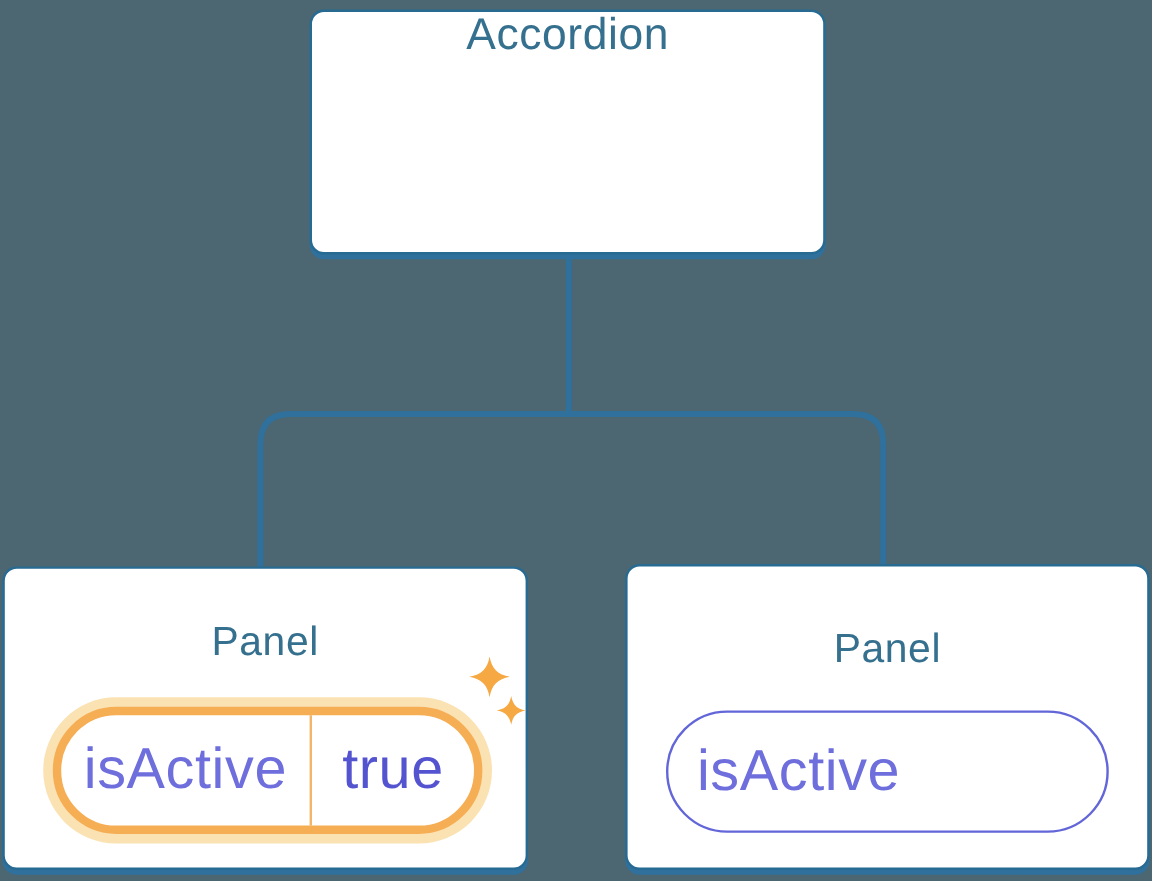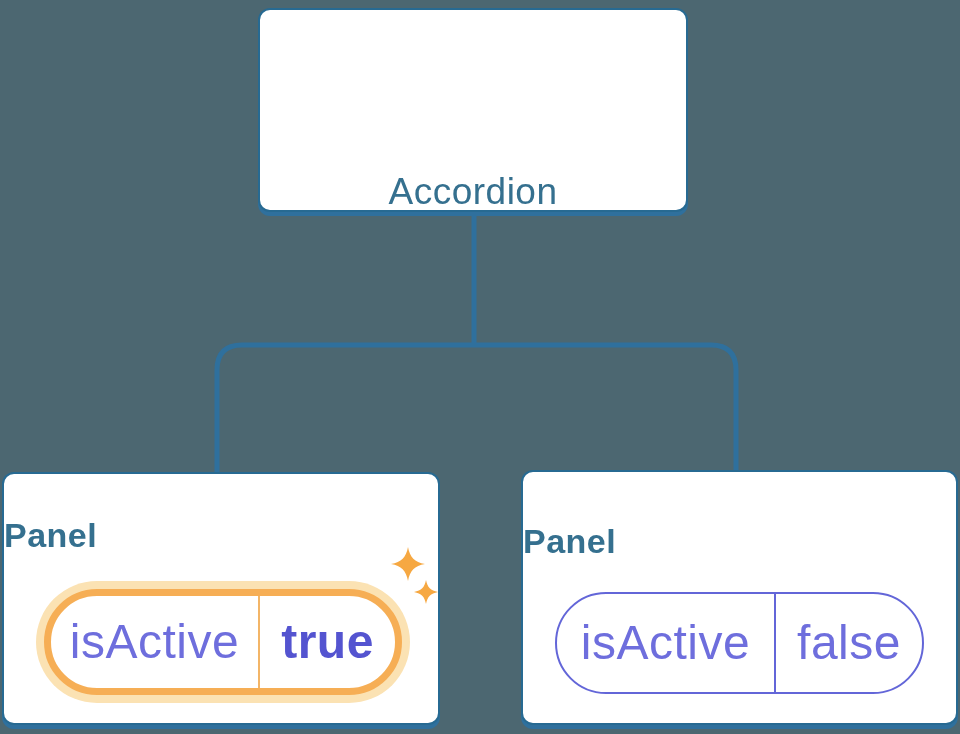--- a/index.html
+++ b/index.html
@@ -34,21 +34,21 @@
     box-shadow: 0 4px 0 var(--card-shadow, #2f709d);
     box-sizing: border-box;
     z-index: 1;
   }
   .card-accordion {
     left: 258px;
     top: 8px;
     width: 430px;
     height: 204px;
     display: flex;
-    align-items: flex-end;
+    align-items: flex-start;
     justify-content: center;
   }
   .node-label {
     color: var(--title-text, #35708f);
     font-size: 37px;
     font-weight: 500;
     letter-spacing: 0.5px;
     line-height: 1;
   }
   .card-panel-left {
@@ -60,23 +60,24 @@
   .card-panel-right {
     left: 521px;
     top: 470px;
     width: 437px;
     height: 255px;
   }
   .panel-title {
     position: absolute;
     left: 0;
     right: 0;
+    text-align: center;
     color: var(--title-text, #35708f);
     font-size: 34px;
-    font-weight: 700;
+    font-weight: 400;
     letter-spacing: 0.5px;
     line-height: 1;
   }
   .card-panel-left .panel-title { top: 44px; }
   .card-panel-right .panel-title { top: 52px; }
 
   .pill {
     position: absolute;
     display: flex;
     align-items: stretch;
@@ -118,21 +119,21 @@
     border-left: 2px solid var(--pill-border, #6366d8);
   }
   .state-key-text, .state-val-text {
     color: var(--state-text, #6e6edd);
     font-size: 48px;
     font-weight: 400;
     letter-spacing: 0.5px;
   }
   .state-val-bold {
     color: var(--state-text-bold, #5454d0);
-    font-weight: 700;
+    font-weight: 400;
   }
   .sparkles {
     position: absolute;
     left: 380px;
     top: 66px;
     z-index: 2;
   }
   .sparkle-star { fill: var(--sparkle, #f6a842); }
 </style>
 </head>
@@ -166,19 +167,16 @@
     </svg>
   </div>
 
   <div class="card card-panel-right">
     <div class="panel-title">Panel</div>
 
     <div class="pill pill-plain">
       <div class="pill-cell cell-key">
         <span class="state-key-text">isActive</span>
       </div>
-      <div class="pill-cell cell-val">
-        <span class="state-val-text">false</span>
-      </div>
     </div>
   </div>
 
 </div>
 
 </body></html>

